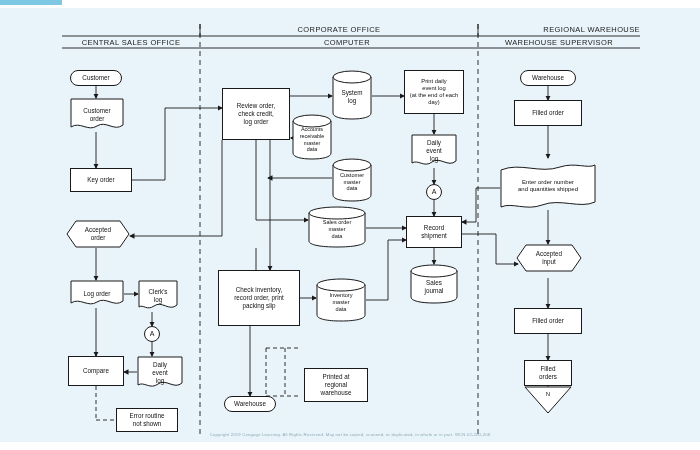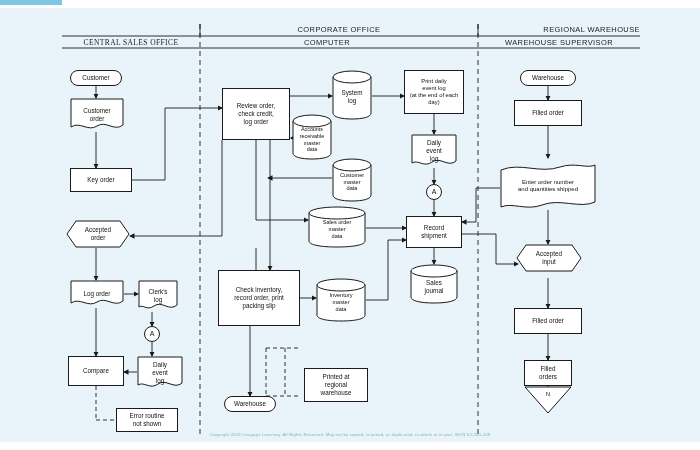--- a/index.html
+++ b/index.html
@@ -183,22 +183,22 @@
         <line x1="548" y1="270" x2="548" y2="300" marker-end="url(#ar)"></line>
 
         <line x1="548" y1="326" x2="548" y2="352" marker-end="url(#ar)"></line>
 
         <line x1="548" y1="378" x2="548" y2="388"></line>
       </g>
     </svg>
 
     <div class="colhead" style="left:200px;top:17px;width:278px;">CORPORATE OFFICE</div>
     <div class="colhead" style="left:478px;top:17px;width:162px;text-align:right;">REGIONAL WAREHOUSE</div>
-    <div class="colhead" style="left:62px;top:30px;width:138px;font-family:Liberation Serif, serif;">CENTRAL SALES OFFICE</div>
-    <div class="colhead" style="left:188px;top:30px;width:278px;">COMPUTER</div>
+    <div class="colhead" style="left:62px;top:30px;width:138px;">CENTRAL SALES OFFICE</div>
+    <div class="colhead" style="left:208px;top:30px;width:278px;">COMPUTER</div>
     <div class="colhead" style="left:478px;top:30px;width:162px;">WAREHOUSE SUPERVISOR</div>
 
     <div class="node term" style="left:70px;top:62px;width:52px;height:16px;">Customer</div>
 
     <div class="shape" style="left:70px;top:90px;width:54px;height:34px;">
       <svg viewBox="0 0 54 34" width="54" height="34">
         <path d="M1,1 L53,1 L53,27 C44,34 36,22 27,28 C18,34 10,23 1,29 Z" fill="#ffffff" stroke="#1a1a1a" stroke-width="1"></path>
       </svg>
       <span>Customer
 order</span>

